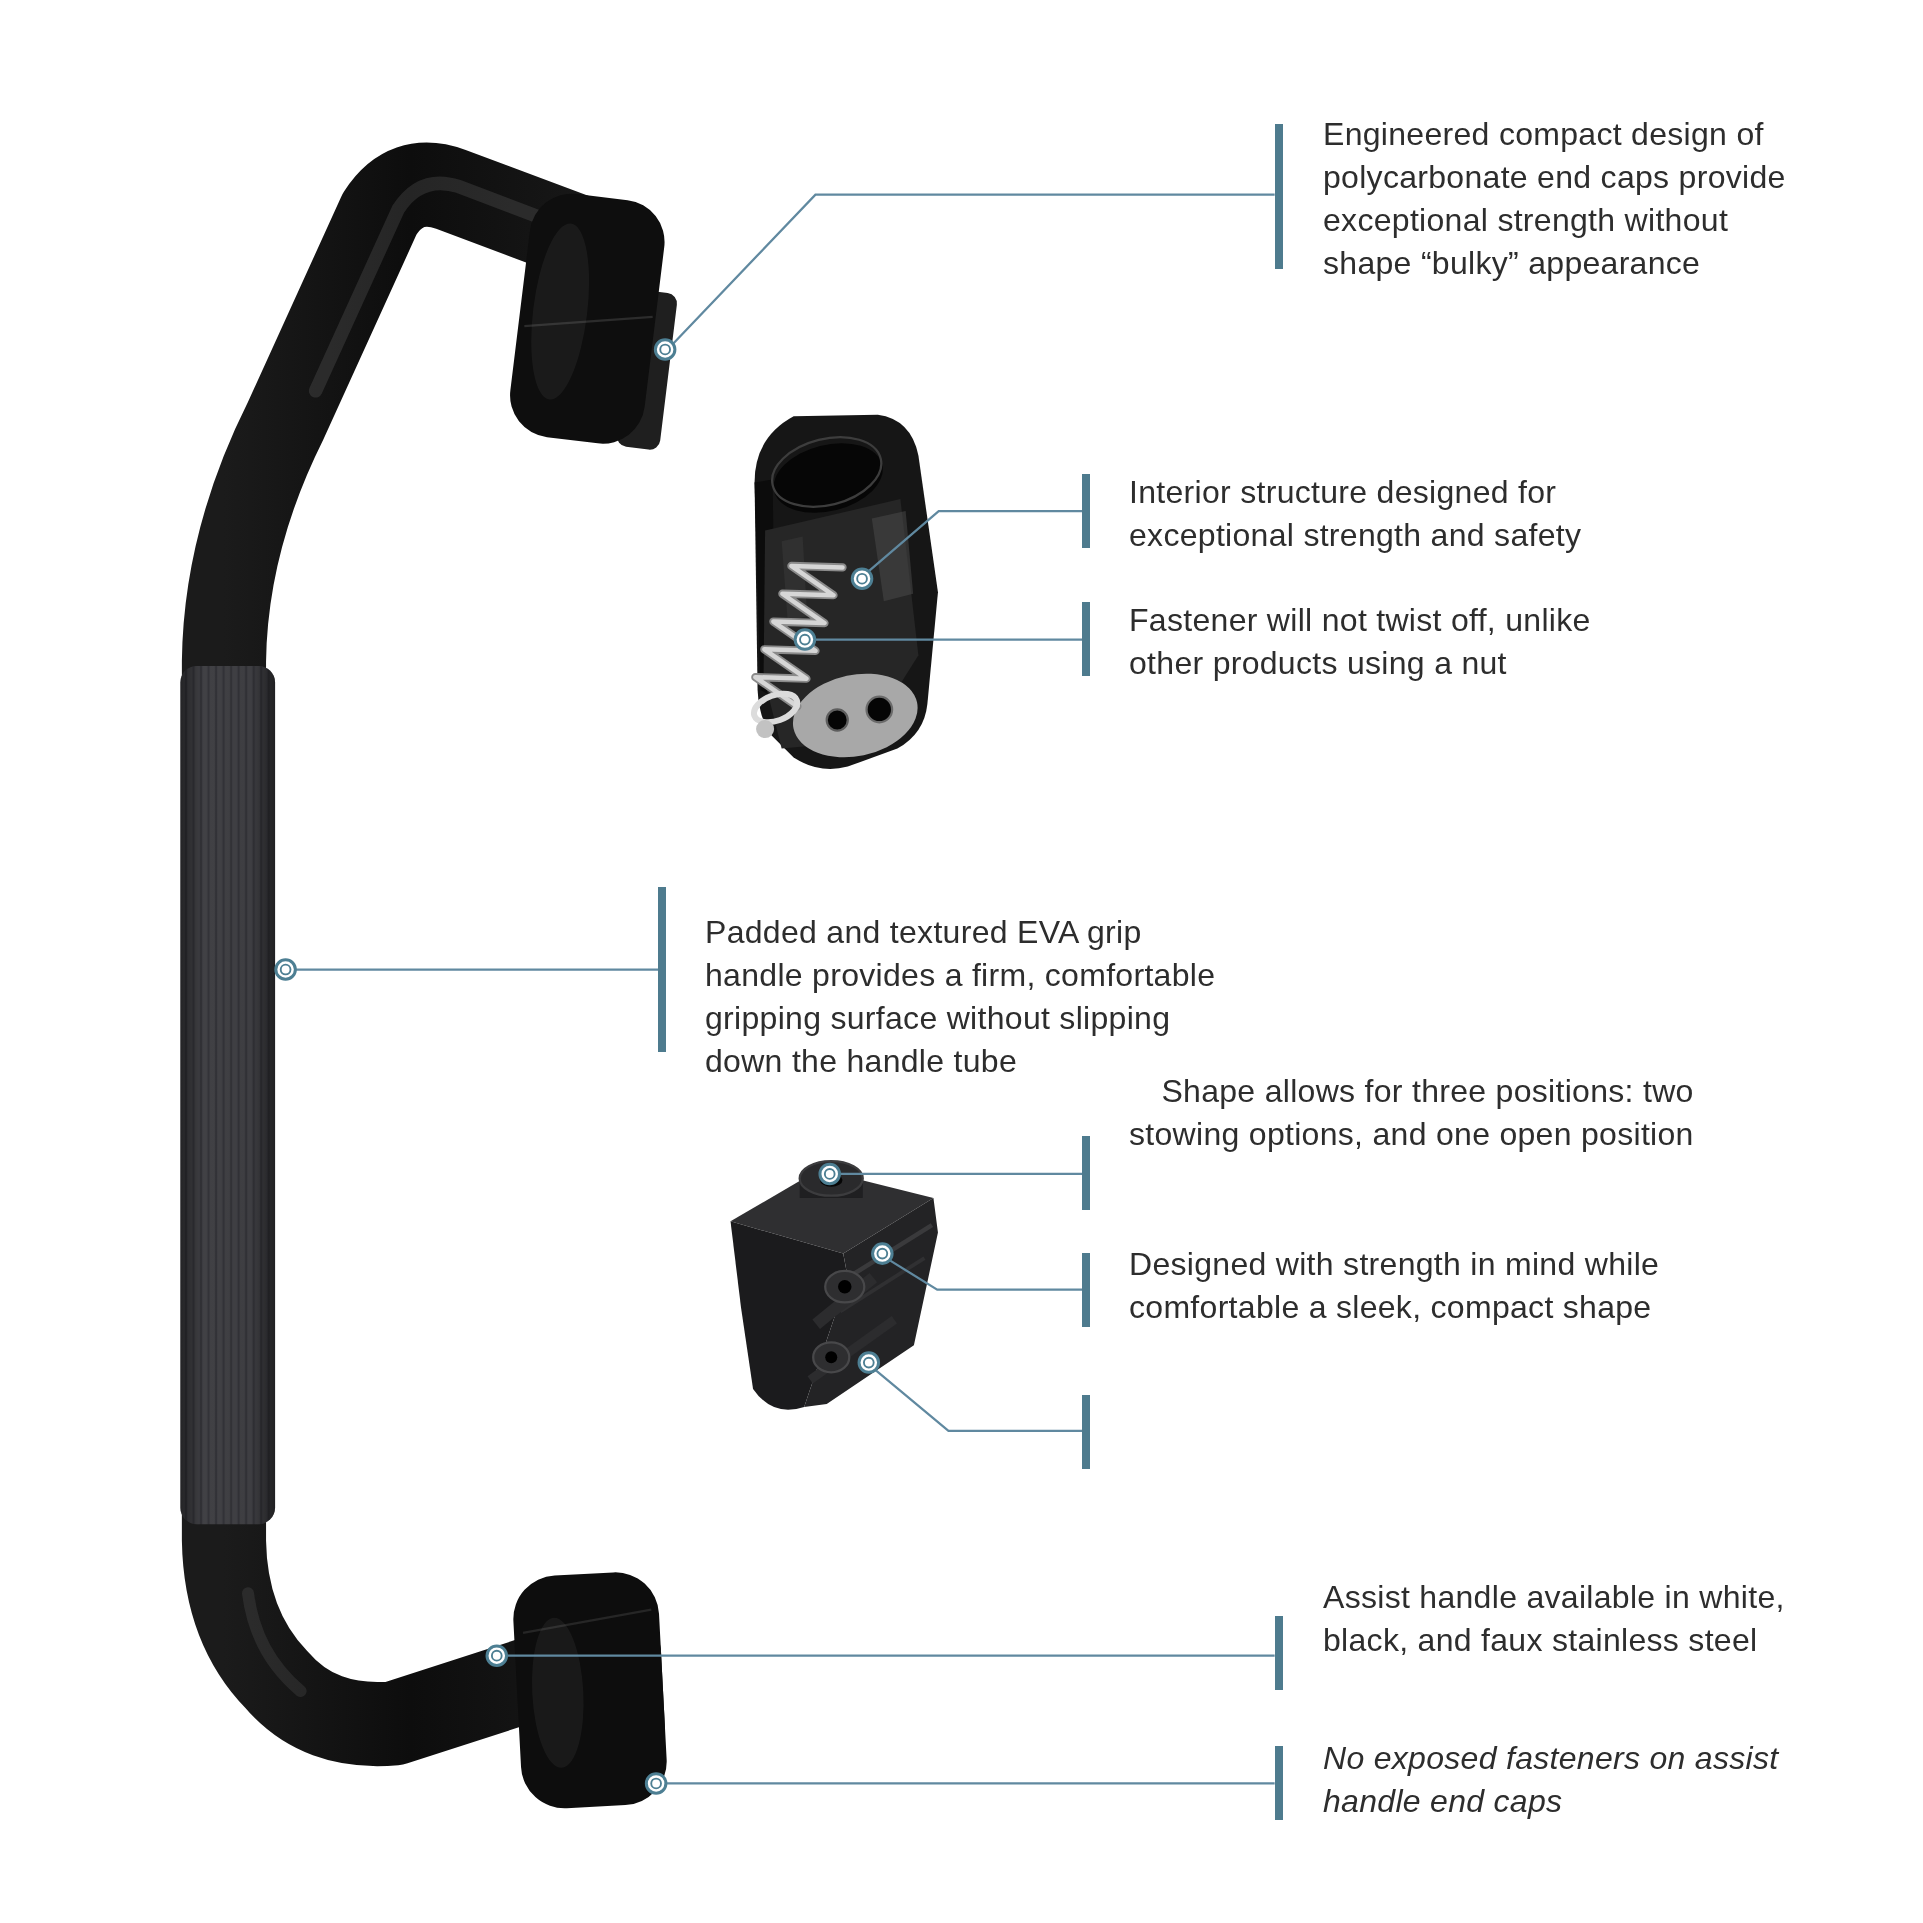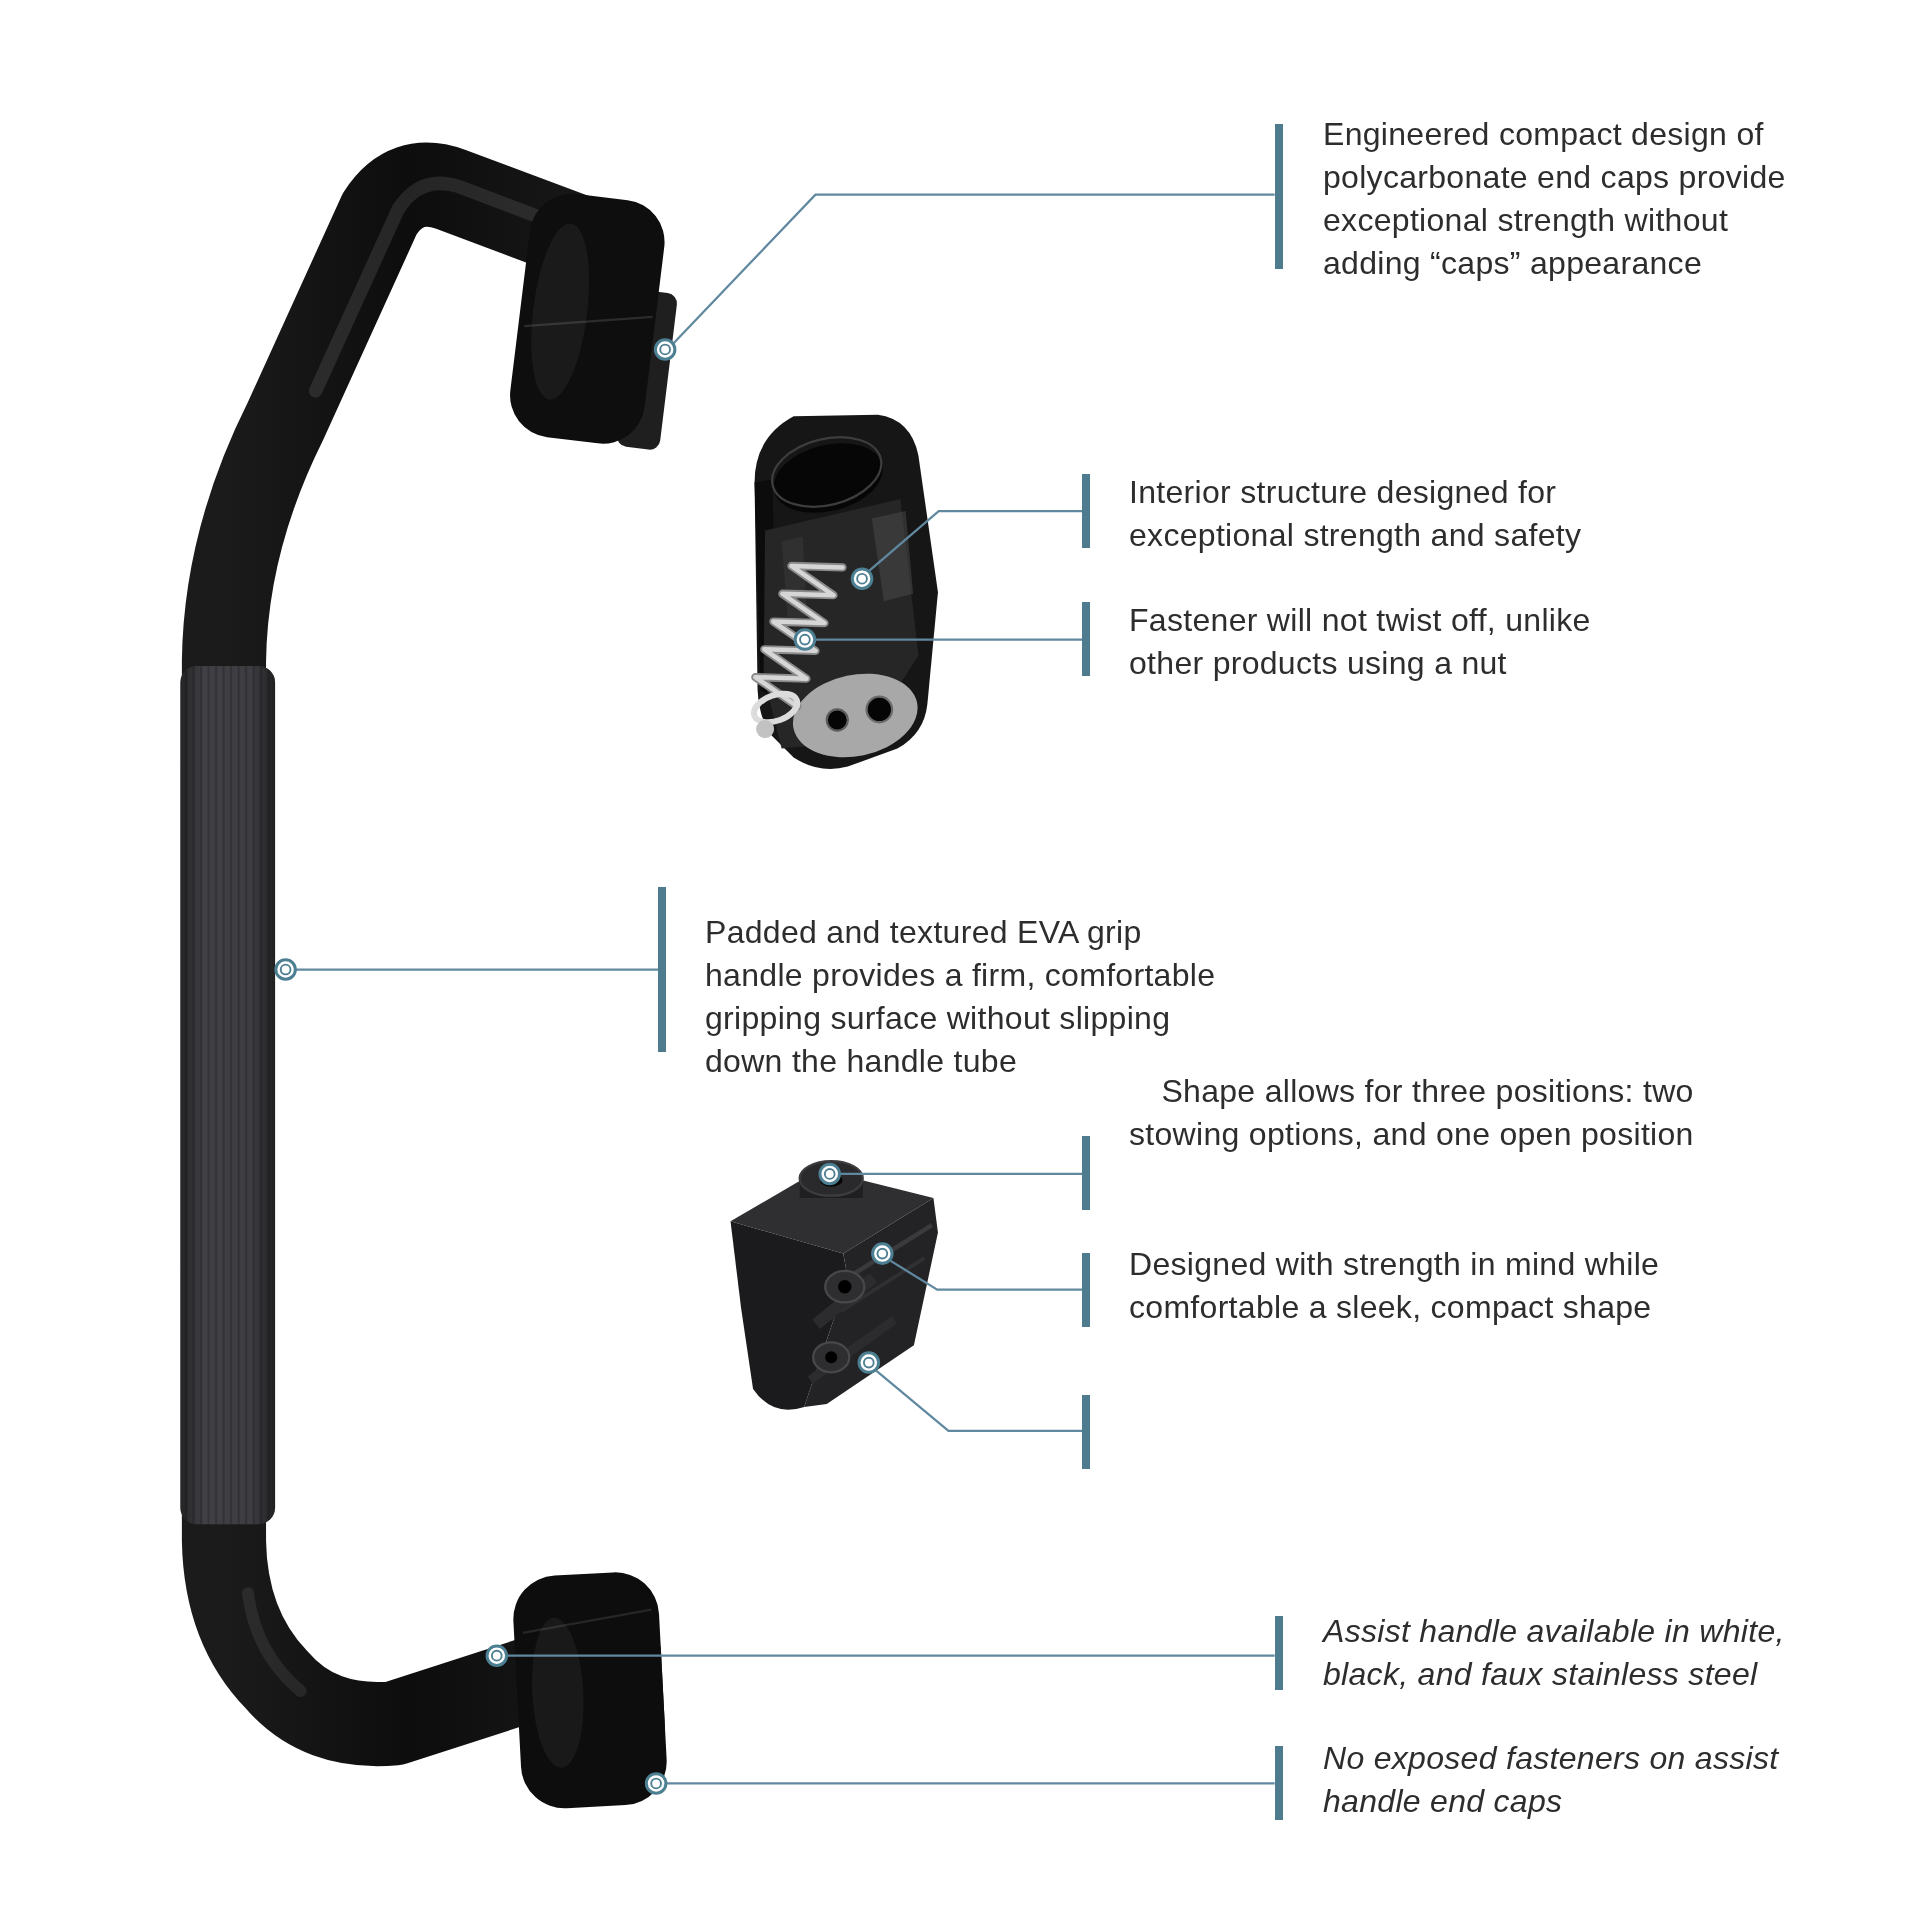--- a/index.html
+++ b/index.html
@@ -170,32 +170,32 @@
   <div class="callout-bar" style="left:658px;top:887px;height:165px;"></div>
   <div class="callout-bar" style="left:1082px;top:1136px;height:74px;"></div>
   <div class="callout-bar" style="left:1082px;top:1253px;height:74px;"></div>
   <div class="callout-bar" style="left:1082px;top:1395px;height:74px;"></div>
   <div class="callout-bar" style="left:1275px;top:1616px;height:74px;"></div>
   <div class="callout-bar" style="left:1275px;top:1746px;height:74px;"></div>
 
   <div class="callout-text" style="left:1323px;top:113px;">Engineered compact design of
 polycarbonate end caps provide
 exceptional strength without
-adding “caps” appearance</div>
+shape “bulky” appearance</div>
   <div class="callout-text" style="left:1129px;top:471px;">Interior structure designed for
 exceptional strength and safety</div>
   <div class="callout-text" style="left:1129px;top:599px;">Fastener will not twist off, unlike
 other products using a nut</div>
   <div class="callout-text" style="left:705px;top:886px;margin-top:25px;">Padded and textured EVA grip
 handle provides a firm, comfortable
 gripping surface without slipping
 down the handle tube</div>
   <div class="callout-text" style="left:1129px;top:1070px;text-align:right;">Shape allows for three positions:  two
 stowing options, and one open position</div>
   <div class="callout-text" style="left:1129px;top:1243px;">Designed with strength in mind while
 comfortable a sleek, compact shape</div>
-  <div class="callout-text" style="left:1323px;top:1610px;font-style:italic;">Assist handle available in white,
+  <div class="callout-text" style="left:1323px;top:1576px;">Assist handle available in white,
 black, and faux stainless steel</div>
   <div class="callout-text" style="left:1323px;top:1737px;font-style:italic;">No exposed fasteners on assist
 handle end caps</div>
 
 </div>
 
 
 </body></html>

